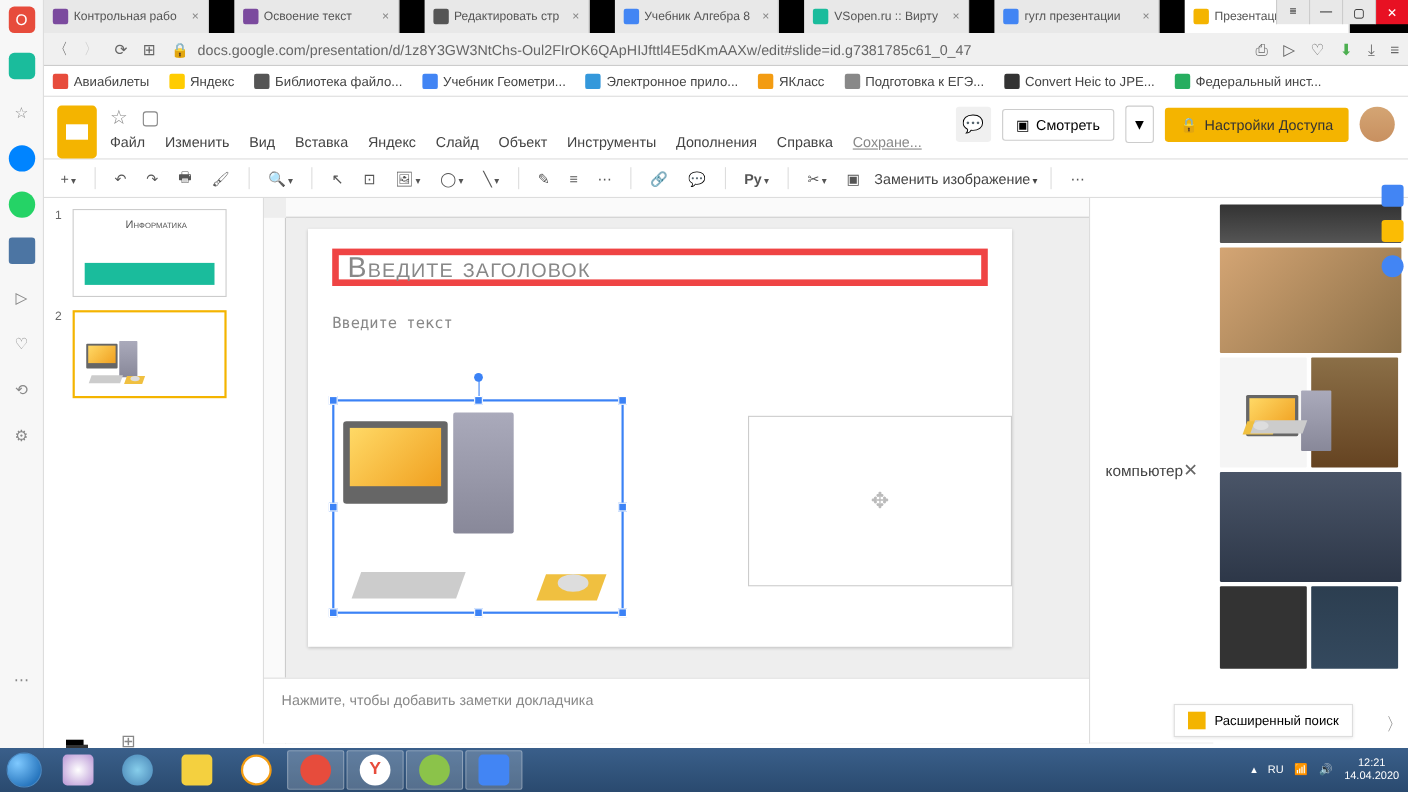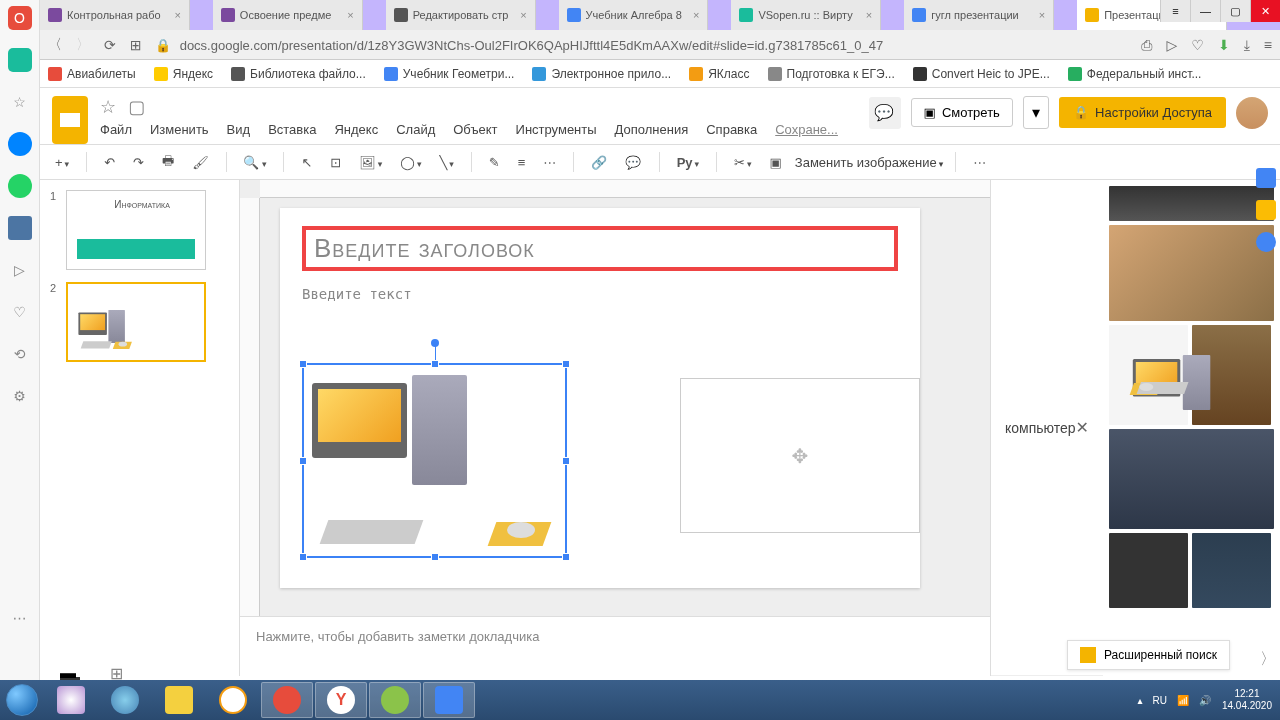--- a/index.html
+++ b/index.html
@@ -3,21 +3,21 @@
 <meta charset="utf-8">
 <style>
 * { box-sizing: border-box; margin: 0; padding: 0; font-family: Arial, sans-serif; }
 body { width: 1280px; height: 720px; overflow: hidden; background: #fff; position: relative; }
 
 
 .browser-top { height: 60px; background: #f0f0f0; border-bottom: 1px solid #ccc; }
 .window-controls { position: absolute; right: 0; top: 0; display: flex; }
 .win-btn { width: 30px; height: 22px; display: flex; align-items: center; justify-content: center; font-size: 11px; background: #e8e8e8; border-left: 1px solid #ccc; }
 .win-btn.close { background: #e81123; color: #fff; }
-.tab-strip { display: flex; height: 30px; padding-left: 40px; background: #c4b5fd; gap: 23px; }
+.tab-strip { display: flex; height: 30px; padding-left: 40px; background: #000000; gap: 23px; }
 .tab { flex: 1; min-width: 0; max-width: 160px; display: flex; align-items: center; padding: 0 8px; border-right: 1px solid #ccc; font-size: 11px; color: #555; background: #e8e8e8; }
 .tab.active { background: #fff; }
 .tab-favicon { width: 14px; height: 14px; margin-right: 5px; flex-shrink: 0; border-radius: 2px; }
 .tab-title { white-space: nowrap; overflow: hidden; text-overflow: ellipsis; flex: 1; }
 .tab-close { margin-left: 4px; color: #888; }
 .new-tab { width: 30px; display: flex; align-items: center; justify-content: center; color: #666; }
 .addr-bar { height: 30px; display: flex; align-items: center; padding: 0 8px 0 48px; gap: 14px; }
 .nav-icon { color: #666; font-size: 14px; }
 .url-box { flex: 1; display: flex; align-items: center; gap: 8px; font-size: 13px; color: #666; }
 .lock-ic { color: #4caf50; }
@@ -61,21 +61,21 @@
 .thumb-num { width: 16px; font-size: 11px; color: #666; }
 .thumb { width: 140px; height: 80px; border: 1px solid #ccc; background: #fff; position: relative; padding-left: 12px; }
 .thumb.selected { border: 2px solid #f4b400; }
 .thumb1-title { font-size: 10px; text-align: center; margin-top: 8px; color: #555; font-variant: small-caps; }
 .thumb1-bar { position: absolute; bottom: 10px; left: 10px; right: 10px; height: 20px; background: #1abc9c; }
 
 .canvas-area { flex: 1; background: #eee; position: relative; overflow: hidden; }
 .ruler-h { position: absolute; top: 0; left: 20px; right: 0; height: 18px; background: #fafafa; border-bottom: 1px solid #ccc; }
 .ruler-v { position: absolute; top: 18px; left: 0; width: 20px; bottom: 0; background: #fafafa; border-right: 1px solid #ccc; }
 .slide-canvas { position: absolute; top: 28px; left: 40px; width: 640px; height: 380px; background: #fff; box-shadow: 0 1px 3px rgba(0,0,0,0.2); }
-.title-ph { position: absolute; top: 18px; left: 22px; right: 22px; height: 45px; border: 4px solid #ef4444; display: flex; align-items: center; padding-left: 8px; font-size: 26px; color: #888; font-variant: small-caps; letter-spacing: 1px; }
+.title-ph { position: absolute; top: 18px; left: 22px; right: 22px; height: 34px; border: 6px solid #ef4444; display: flex; align-items: center; padding-left: 8px; font-size: 26px; color: #888; font-variant: small-caps; letter-spacing: 1px; }
 .text-ph { position: absolute; top: 78px; left: 22px; right: 22px; font-size: 14px; color: #888; font-family: monospace; }
 .img-box { position: absolute; top: 155px; left: 22px; width: 265px; height: 195px; border: 2px solid #3b82f6; }
 .handle { position: absolute; width: 8px; height: 8px; background: #3b82f6; border: 1px solid #fff; }
 .h-tl { top: -5px; left: -5px; } .h-tr { top: -5px; right: -5px; }
 .h-bl { bottom: -5px; left: -5px; } .h-br { bottom: -5px; right: -5px; }
 .h-tm { top: -5px; left: 50%; margin-left: -4px; } .h-bm { bottom: -5px; left: 50%; margin-left: -4px; }
 .h-ml { top: 50%; left: -5px; margin-top: -4px; } .h-mr { top: 50%; right: -5px; margin-top: -4px; }
 .rotate-h { position: absolute; top: -26px; left: 50%; margin-left: -4px; width: 8px; height: 8px; background: #3b82f6; border-radius: 50%; }
 .rotate-line { position: absolute; top: -20px; left: 50%; width: 1px; height: 18px; background: #3b82f6; }
 .empty-ph { position: absolute; top: 170px; right: 0; width: 240px; height: 155px; border: 1px solid #ccc; display: flex; align-items: center; justify-content: center; color: #bbb; font-size: 20px; }
@@ -143,21 +143,21 @@
     <div class="win-btn close">✕</div>
   </div>
   <div class="tab-strip">
     <div class="tab">
         <div class="tab-favicon" style="background:#7b4a9e"></div>
         <span class="tab-title">Контрольная рабо</span>
         <span class="tab-close">×</span>
       </div>
     <div class="tab">
         <div class="tab-favicon" style="background:#7b4a9e"></div>
-        <span class="tab-title">Освоение предме</span>
+        <span class="tab-title">Освоение текст</span>
         <span class="tab-close">×</span>
       </div>
     <div class="tab">
         <div class="tab-favicon" style="background:#555"></div>
         <span class="tab-title">Редактировать стр</span>
         <span class="tab-close">×</span>
       </div>
     <div class="tab">
         <div class="tab-favicon" style="background:#4285f4"></div>
         <span class="tab-title">Учебник Алгебра 8</span>

